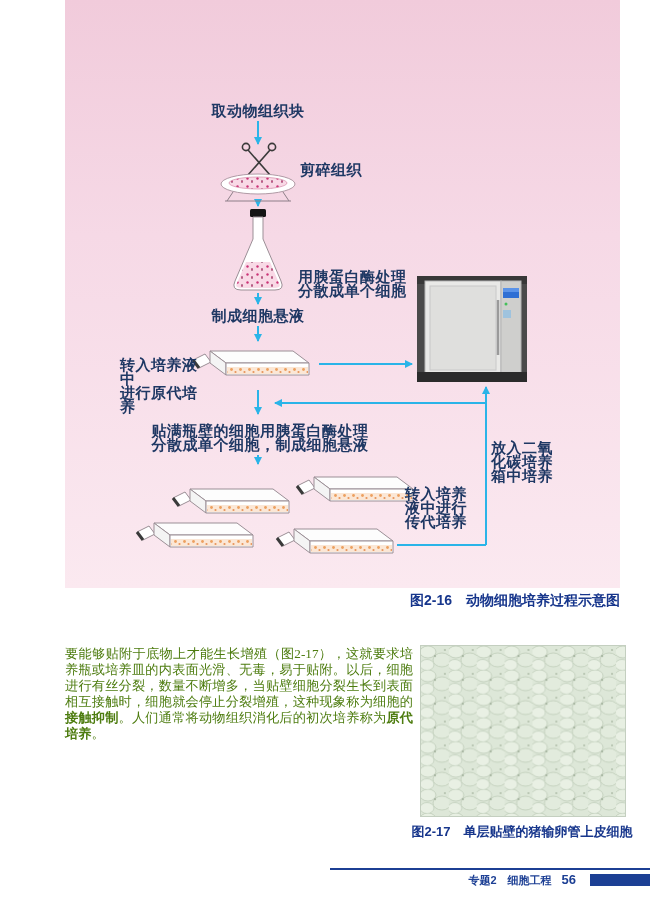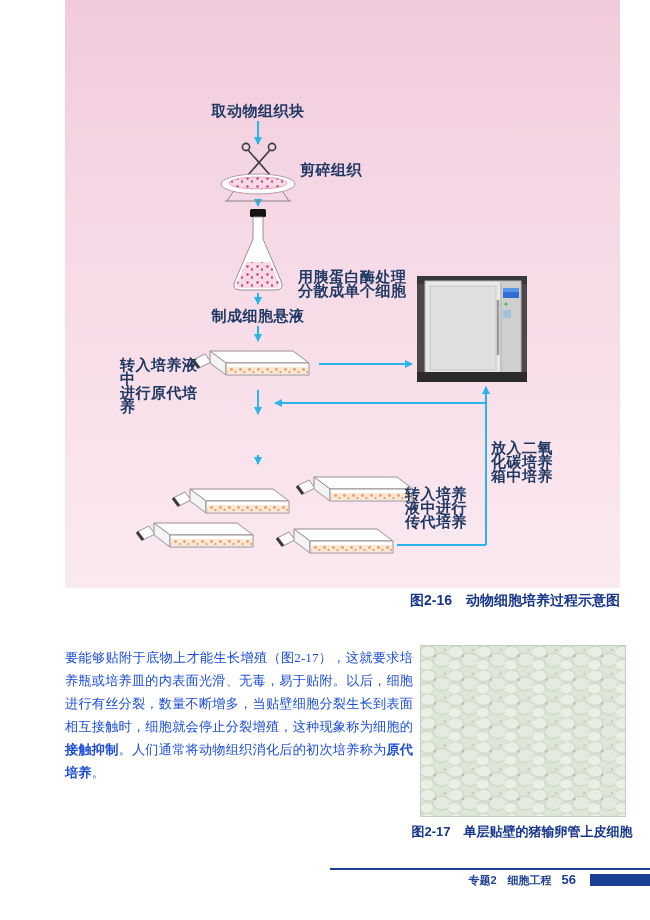--- a/index.html
+++ b/index.html
@@ -15,21 +15,21 @@
   .dlabel {
     position:absolute; font-size:15px; line-height:14px; color:#1f3864;
     white-space:pre-line; font-weight:bold; letter-spacing:0.5px;
   }
   .center { text-align:center; }
   .fig-caption { position:absolute; font-weight:bold; color:#17368c; }
   #cap16 { left:65px; top:592px; width:555px; text-align:right; font-size:14px; }
   #cap17 { left:410px; top:823px; width:224px; text-align:center; font-size:13px; }
   .bodytext {
     position:absolute; left:65px; top:646px; width:348px;
-    font-size:13.2px; line-height:23px; color:#1d4ed8; text-align:justify;
+    font-size:13.2px; line-height:16px; color:#4d7c0f; text-align:justify;
     font-family:"Liberation Serif","DejaVu Serif",serif;
   }
   .bodytext p { margin:0; }
   .bodytext p + p { text-indent:2em; }
   .bodytext span.b { font-weight:bold; font-family:"Liberation Sans","DejaVu Sans",sans-serif; }
   .photo {
     position:absolute; left:420px; top:645px; width:206px; height:172px;
     border:1px solid #c4cfc0; box-sizing:border-box;
   }
   .footer-line { position:absolute; left:330px; top:868px; width:320px; height:2px; background:#1c3f94; }
@@ -135,20 +135,22 @@
       <use href="#cflask" x="72" y="518"></use>
     </svg>
 
     <div class="dlabel center" style="left:128px; top:104px; width:130px;">取动物组织块</div>
     <div class="dlabel" style="left:235px; top:163px; width:70px;">剪碎组织</div>
     <div class="dlabel" style="left:233px; top:227px; width:110px;margin-top:43px;">用胰蛋白酶处理
 分散成单个细胞</div>
     <div class="dlabel center" style="left:128px; top:309px; width:130px;">制成细胞悬液</div>
     <div class="dlabel" style="left:55px; top:358px; width:85px;">转入培养液中
 进行原代培养</div>
+    <div class="dlabel center" style="left:75px; top:424px; width:240px;">贴满瓶壁的细胞用胰蛋白酶处理
+分散成单个细胞，制成细胞悬液</div>
     <div class="dlabel" style="left:340px; top:487px; width:64px;">转入培养
 液中进行
 传代培养</div>
     <div class="dlabel" style="left:426px; top:441px; width:64px;">放入二氧
 化碳培养
 箱中培养</div>
   </div>
 
   <div class="fig-caption" id="cap16">图2-16　动物细胞培养过程示意图</div>
 

